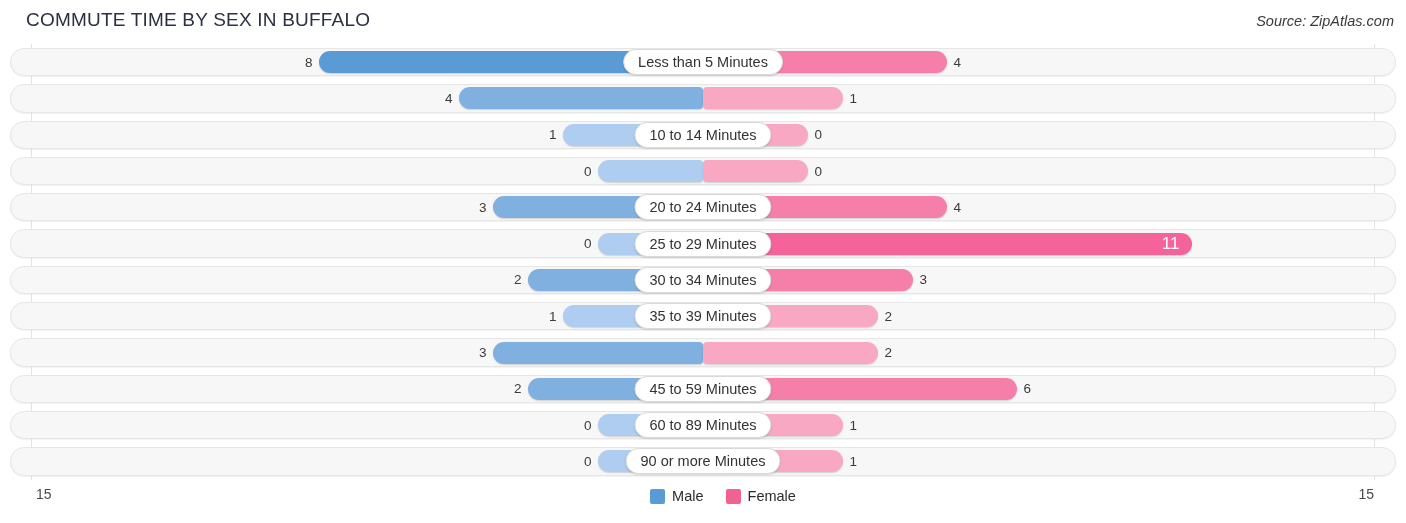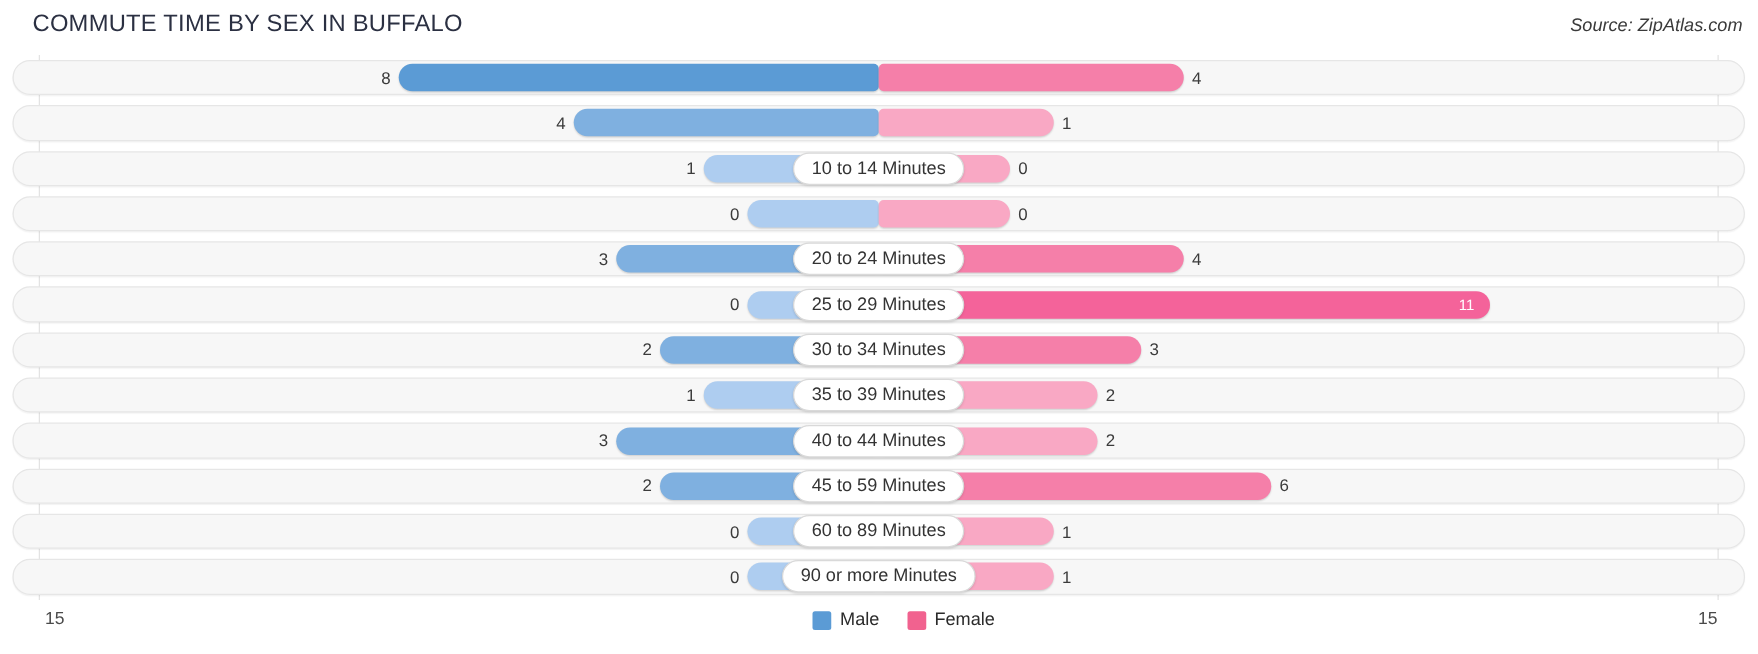--- a/index.html
+++ b/index.html
@@ -113,21 +113,21 @@
     white-space: nowrap;
   }
   .val.male   { margin-right: 6px; }
   .val.female { margin-left: 7px; }
 
   .val-inside {
     position: absolute;
     right: 12px;
     top: 50%;
     transform: translateY(-50%);
-    font-size: 12px;
+    font-size: 17px;
     color: #ffffff;
     white-space: nowrap;
   }
 
   
   .cat-pill {
     position: absolute;
     left: 50%;
     top: 50%;
     transform: translate(-50%, -50%);
@@ -202,20 +202,21 @@
           <div class="bars">
             <div class="side male">
               <span class="val male">8</span>
               <div class="bar male" style="width: 384px; background: rgb(91, 155, 213);"></div>
             </div>
             <div class="side female">
               <div class="bar female" style="width: 244px; background: rgb(245, 127, 169);"></div>
               <span class="val female">4</span>
             </div>
           </div>
+          <div class="cat-pill">Less than 5 Minutes</div>
         </div>
         <div class="row">
           <div class="track"></div>
           <div class="bars">
             <div class="side male">
               <span class="val male">4</span>
               <div class="bar male" style="width: 244px; background: rgb(127, 176, 224);"></div>
             </div>
             <div class="side female">
               <div class="bar female" style="width: 140px; background: rgb(249, 168, 196);"></div>
@@ -312,21 +313,20 @@
           <div class="bars">
             <div class="side male">
               <span class="val male">3</span>
               <div class="bar male" style="width: 210px; background: rgb(127, 176, 224);"></div>
             </div>
             <div class="side female">
               <div class="bar female" style="width: 175px; background: rgb(249, 168, 196);"></div>
               <span class="val female">2</span>
             </div>
           </div>
-          <div class="cat-pill">40 to 44 Minutes</div>
         </div>
         <div class="row">
           <div class="track"></div>
           <div class="bars">
             <div class="side male">
               <span class="val male">2</span>
               <div class="bar male" style="width: 175px; background: rgb(127, 176, 224);"></div>
             </div>
             <div class="side female">
               <div class="bar female" style="width: 314px; background: rgb(245, 127, 169);"></div>

